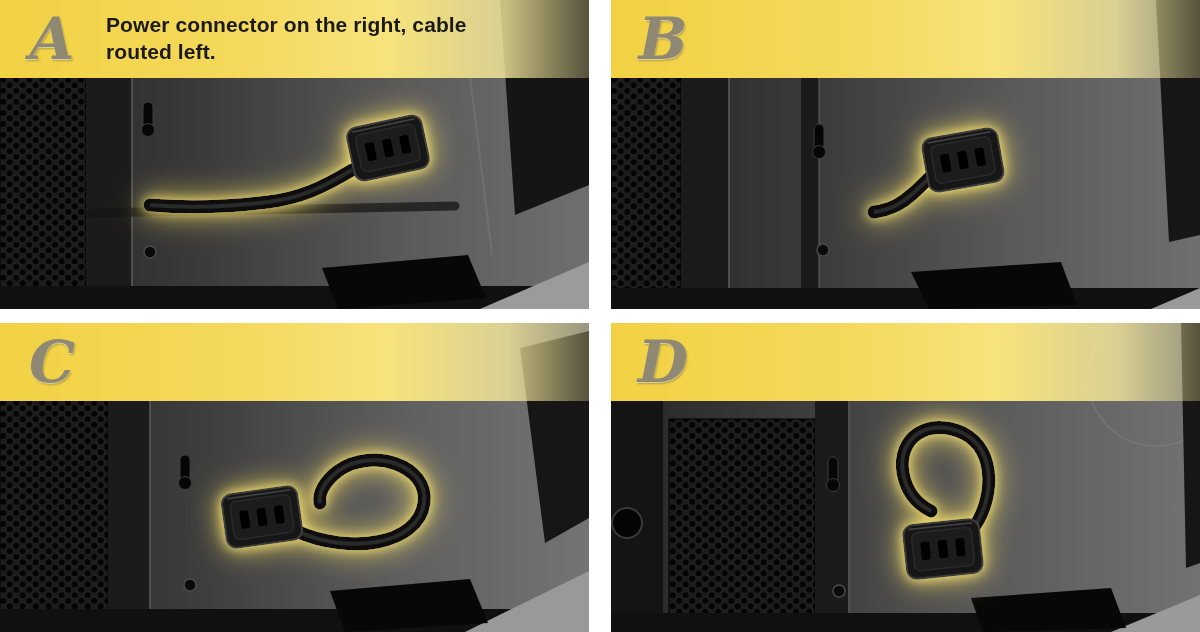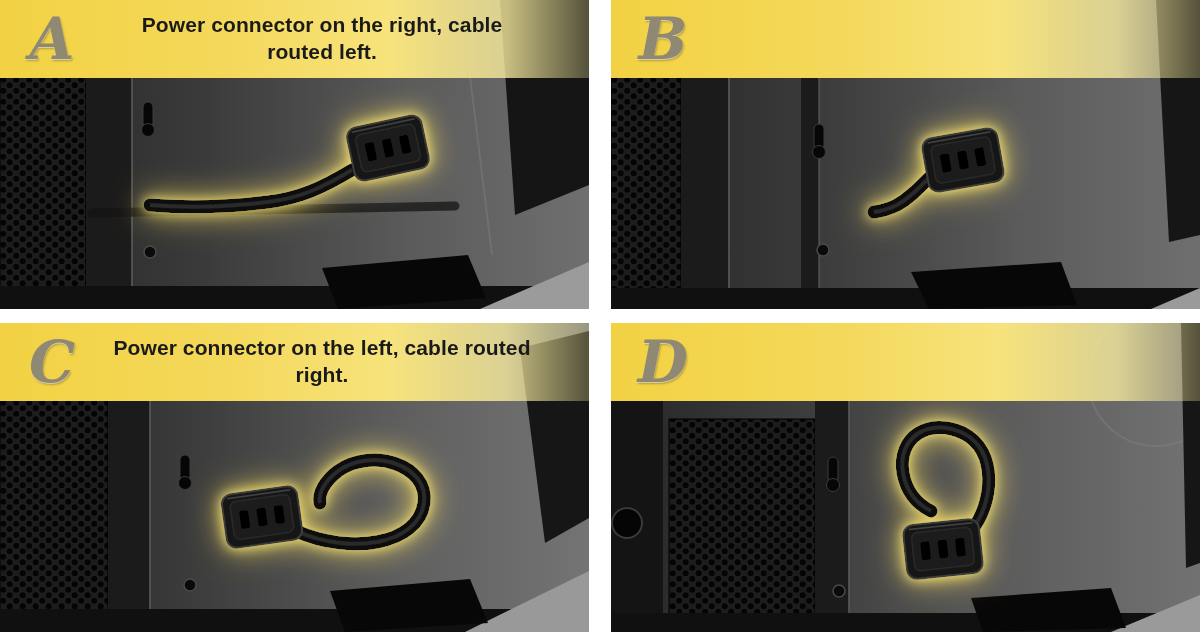--- a/index.html
+++ b/index.html
@@ -26,21 +26,21 @@
     font-family:"DejaVu Serif",serif;
     font-style:italic;font-weight:700;
     font-size:58px;line-height:1;
     color:#8f8872;
     flex:0 0 72px;text-align:center;
     text-shadow:0 1px 1px rgba(255,255,255,.55), 1px 2px 2px rgba(60,50,20,.35);
   }
   .caption{
     margin:0;max-width:432px;
     font-size:21px;font-weight:700;
-    line-height:1.28;color:#1a1a1a;letter-spacing:.1px;text-align:center;
+    line-height:1.28;color:#1a1a1a;letter-spacing:.1px;
   }
 </style>
 </head>
 <body>
 
 <div class="grid">
 
   <section class="panel">
     <svg class="photo" viewBox="0 0 589 309" preserveAspectRatio="none" aria-hidden="true">
       <defs>
@@ -186,21 +186,20 @@
           <rect x="-30" y="-19" width="60" height="38" rx="6" fill="#1c1c1c" stroke="#2a2a2a" stroke-width="1.5"></rect>
           <rect x="-22" y="-9" width="9" height="18" rx="2" fill="#000"></rect>
           <rect x="-4.5" y="-9" width="9" height="18" rx="2" fill="#000"></rect>
           <rect x="13" y="-9" width="9" height="18" rx="2" fill="#000"></rect>
           <path d="M-32,-23 H32" stroke="#555" stroke-width="1.5" opacity=".7"></path>
         </g>
       </g>
     </svg>
     <div class="banner">
       <span class="letter">C</span>
-      <p class="caption">Power connector on the left, cable routed right.</p>
     </div>
   </section>
 
   <section class="panel">
     <svg class="photo" viewBox="0 0 589 309" preserveAspectRatio="none" aria-hidden="true">
       <defs>
         <linearGradient id="bgD" x1="0" y1="0" x2="1" y2="0">
           <stop offset="0" stop-color="#262626"></stop>
             <stop offset=".35" stop-color="#3e3e3e"></stop>
           <stop offset=".7" stop-color="#5e5e5e"></stop>

